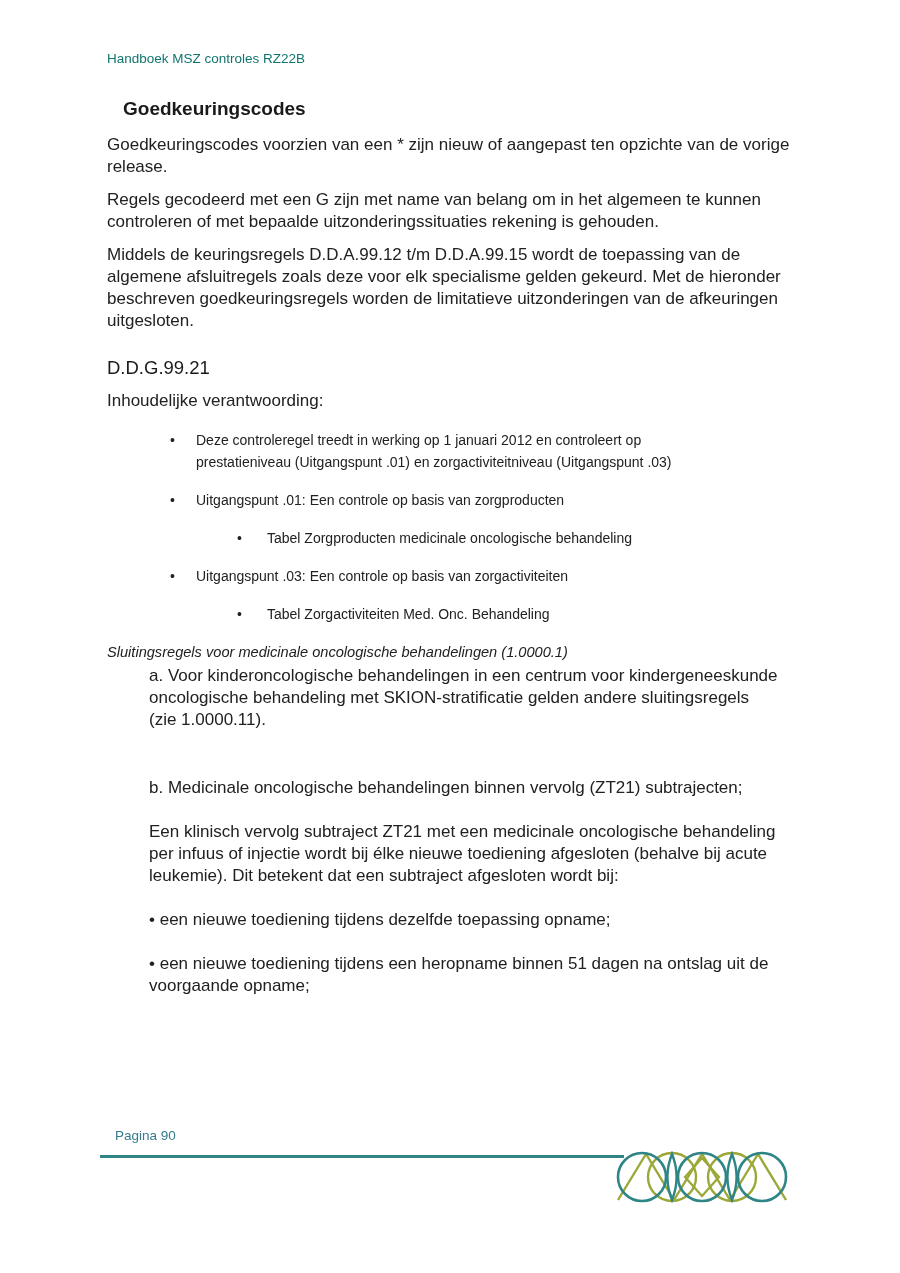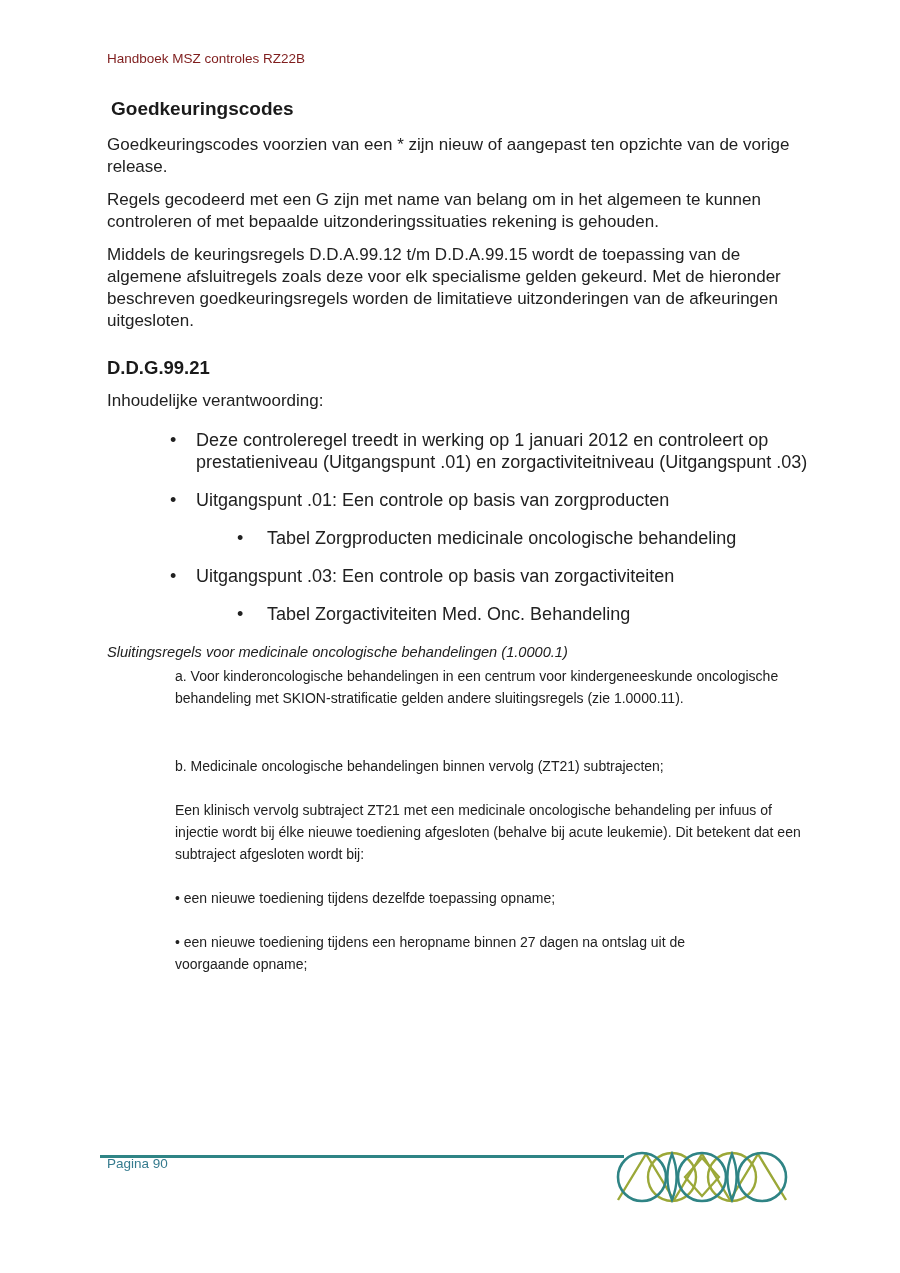--- a/index.html
+++ b/index.html
@@ -3,53 +3,53 @@
 <meta charset="utf-8">
 <style>
   html,body{margin:0;padding:0;background:#ffffff;}
   body{
     width:900px;height:1273px;position:relative;overflow:hidden;
     font-family:"Liberation Sans","DejaVu Sans",sans-serif;
     color:#212121;
   }
   .page{position:absolute;inset:0;box-sizing:border-box;padding:50px 88px 0 107px;}
   .running-header{
-    color:#7f1d1d;font-size:13.5px;line-height:17px;margin:0 0 30px 0;
+    color:#0f766e;font-size:13.5px;line-height:17px;margin:0 0 30px 0;
   }
   h1.section-title{
     font-size:19px;line-height:24px;font-weight:bold;color:#1a1a1a;
-    margin:0 0 13px 4px;letter-spacing:0;
+    margin:0 0 13px 16px;letter-spacing:0;
   }
   h2.rule-code{
-    font-size:18.5px;line-height:24px;font-weight:bold;color:#1a1a1a;
+    font-size:18.5px;line-height:24px;font-weight:normal;color:#1a1a1a;
     margin:24px 0 10px 0;
   }
   p.body{
     font-size:17px;line-height:22px;margin:0 0 11px 0;max-width:705px;
   }
   p.body.more-space{margin-bottom:16px;}
   .bullet-list{margin-top:17px;}
   .li1,.li2{
-    position:relative;font-size:18px;line-height:22px;margin:0 0 16px 0;
+    position:relative;font-size:14px;line-height:22px;margin:0 0 16px 0;
     white-space:pre-line;
   }
   .li1{padding-left:89px;max-width:616px;}
   .li1::before{content:"\2022";position:absolute;left:63px;top:0;}
   .li2{padding-left:160px;max-width:545px;}
   .li2::before{content:"\2022";position:absolute;left:130px;top:0;}
   .sluitingsregels-heading{
     font-style:italic;font-size:14.6px;line-height:22px;margin:11px 0 2px 0;
   }
   .indent-block{
-    margin-left:68px;max-width:629px;font-size:14px;line-height:22px;
+    margin-left:42px;max-width:629px;font-size:17px;line-height:22px;
     white-space:pre-line;
   }
   .indent-block.item-a{margin-bottom:24px;}
   .footer-page-label{
-    position:absolute;left:107px;top:1128px;color:#357b8e;font-size:13.5px;margin-top:28px;
+    position:absolute;left:115px;top:1128px;color:#357b8e;font-size:13.5px;
   }
   .footer-rule{
     position:absolute;left:100px;top:1155px;width:524px;height:3px;
     background:#2f8485;
   }
   .footer-logo{position:absolute;left:615px;top:1150px;width:175px;height:54px;}
 </style>
 </head>
 <body>
 
@@ -75,21 +75,21 @@
   </div>
 
   <div class="sluitingsregels-heading">Sluitingsregels voor medicinale oncologische behandelingen (1.0000.1)</div>
 
   <div class="indent-block item-a">a. Voor kinderoncologische behandelingen in een centrum voor kindergeneeskunde oncologische behandeling met SKION-stratificatie gelden andere sluitingsregels (zie 1.0000.11).</div>
 
   <div class="indent-block">
     <div>b. Medicinale oncologische behandelingen binnen vervolg (ZT21) subtrajecten;</div>
     <div>Een klinisch vervolg subtraject ZT21 met een medicinale oncologische behandeling per infuus of injectie wordt bij élke nieuwe toediening afgesloten (behalve bij acute leukemie). Dit betekent dat een subtraject afgesloten wordt bij:</div>
     <div>• een nieuwe toediening tijdens dezelfde toepassing opname;</div>
-    <div>• een nieuwe toediening tijdens een heropname binnen 27 dagen na ontslag uit de
+    <div>• een nieuwe toediening tijdens een heropname binnen 51 dagen na ontslag uit de
 voorgaande opname;</div>
   </div>
 
   <div class="footer-page-label">Pagina 90</div>
   <div class="footer-rule"></div>
 
   <svg class="footer-logo" viewBox="0 0 175 54" xmlns="http://www.w3.org/2000/svg" fill="none">
 
     <polyline points="3,50 31,4 59,50 87,4 115,50 143,4 171,50" stroke="#9BA838" stroke-width="2.4" fill="none"></polyline>
 

